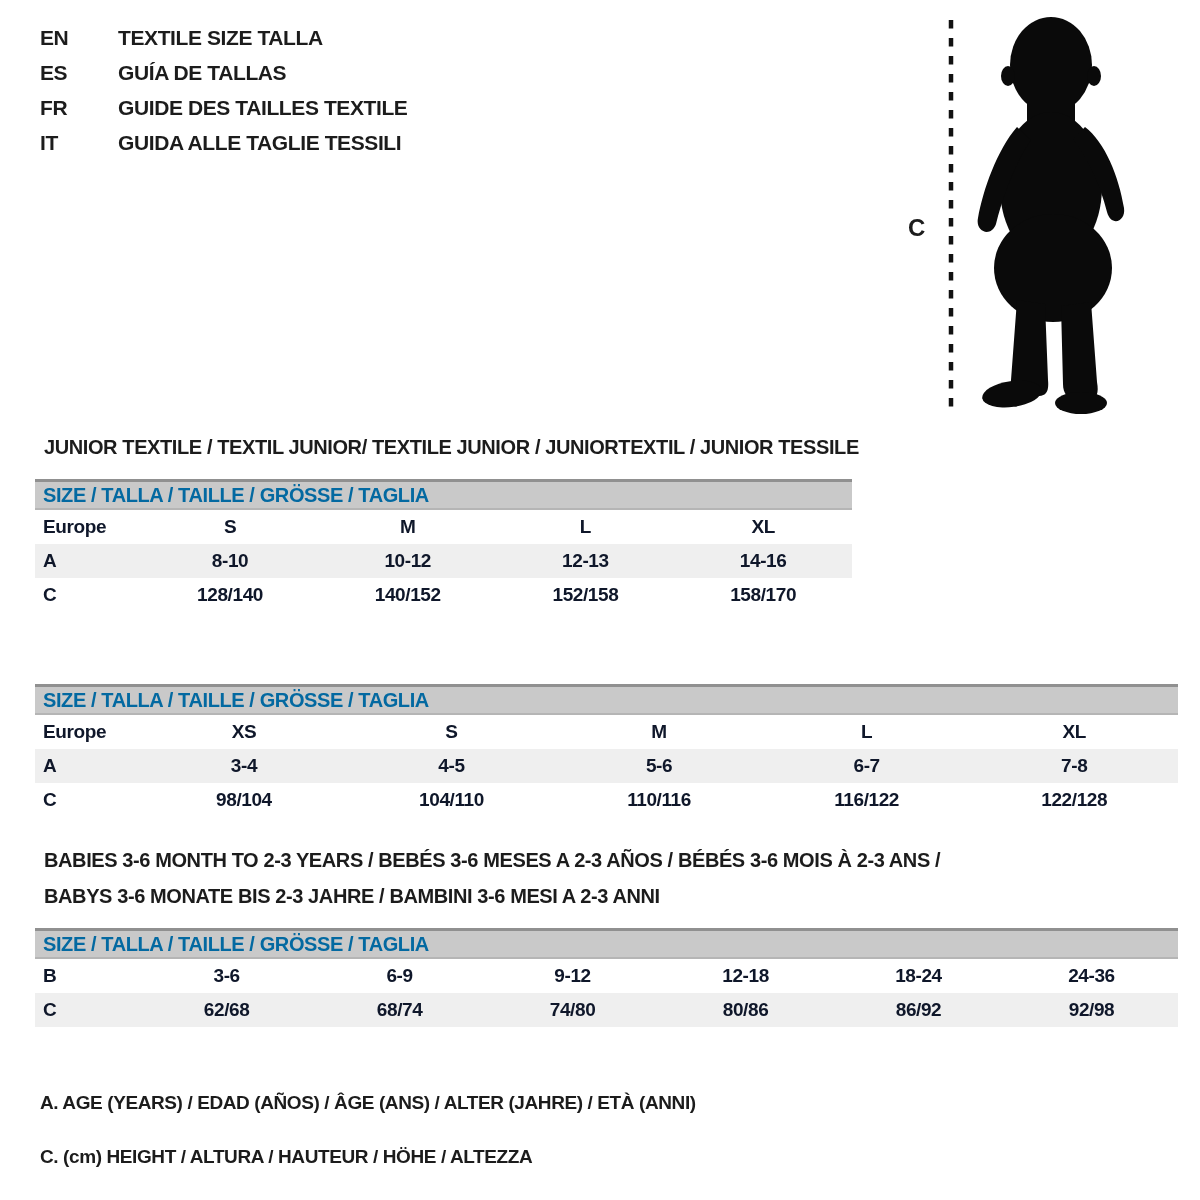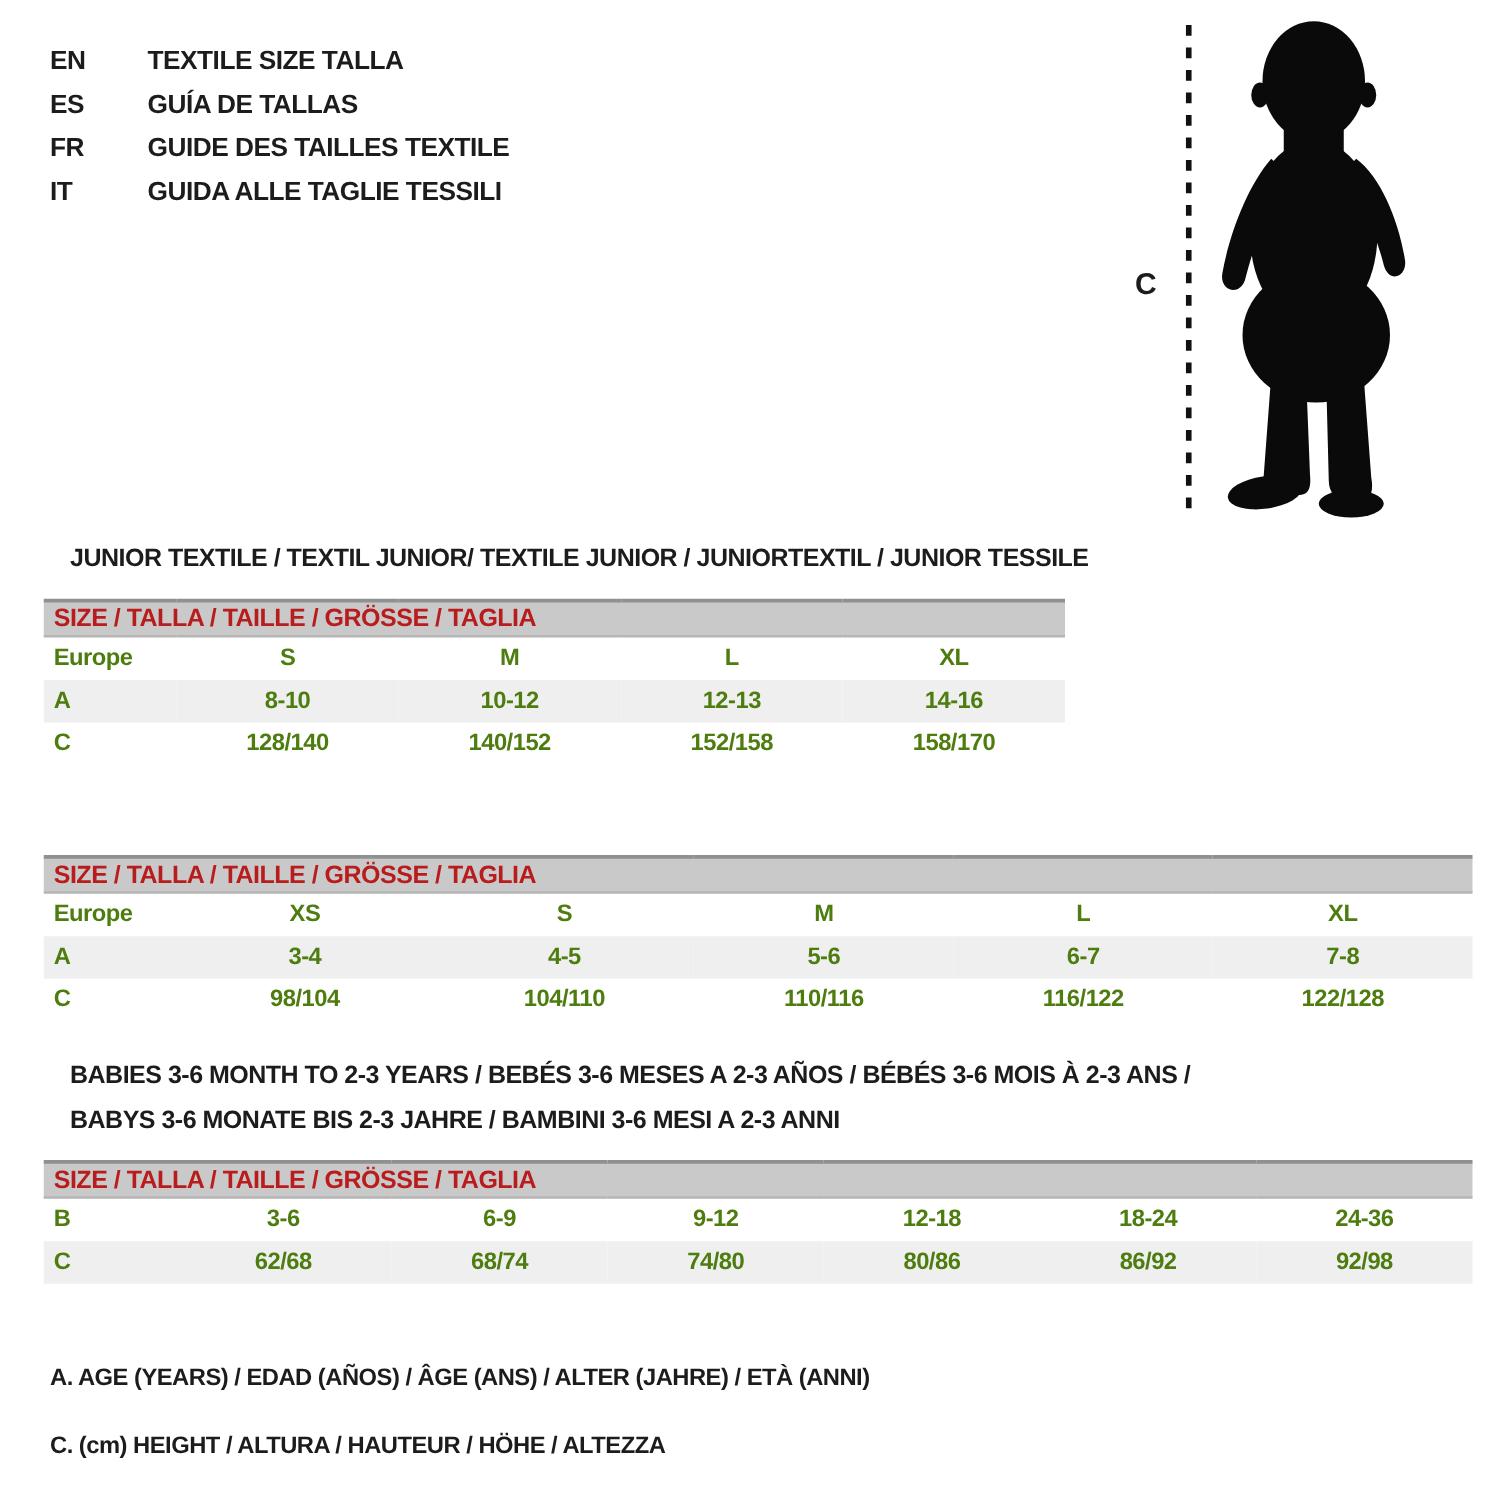--- a/index.html
+++ b/index.html
@@ -8,39 +8,39 @@
     width:1200px;height:1200px;
     background:#ffffff;
     font-family:"Liberation Sans", sans-serif;
     font-weight:bold;
     color:#1c1c1c;
     letter-spacing:-0.4px;
     overflow:hidden;
   }
   
   .lang-list{position:absolute;left:40px;top:26px;}
-  .lang-row{display:flex;height:35px;align-items:flex-end;font-size:21px;}
+  .lang-row{display:flex;height:35px;align-items:flex-start;font-size:21px;}
   .lang-code{width:78px;flex:0 0 78px;}
   
   .figure-svg{position:absolute;left:895px;top:12px;}
   .measure-c{position:absolute;left:908px;top:214px;font-size:24px;}
   
-  .sec-title{position:absolute;left:56px;font-size:20px;white-space:nowrap;}
+  .sec-title{position:absolute;left:44px;font-size:20px;white-space:nowrap;}
   .sub-a{font-size:13px;vertical-align:-4px;}
   
   table.size-table{position:absolute;left:35px;border-collapse:collapse;table-layout:fixed;}
   table.size-table td{
-    font-size:19px;font-weight:bold;color:#4d7c0f;
+    font-size:19px;font-weight:bold;color:#0f172a;
     text-align:center;height:34px;padding:0;letter-spacing:-0.4px;
   }
   table.size-table tr.bar td{
     background:#c9c9c9;
     border-top:3px solid #909090;
     border-bottom:2px solid #b5b5b5;
-    height:26px;font-size:20px;color:#b91c1c;
+    height:26px;font-size:20px;color:#0369a1;
     text-align:left;padding-left:8px;
   }
   table.size-table td.lbl{text-align:left;padding-left:8px;}
   table.size-table tr.shade td{background:#efefef;}
   .t1{top:479px;width:817px;}
   .t2{top:684px;width:1143px;}
   .t3{top:928px;width:1143px;}
   
   .footnotes{position:absolute;left:40px;top:1068px;font-size:19px;}
   .footnotes div{height:38px;display:flex;align-items:center;white-space:nowrap;margin-top:16px;}

